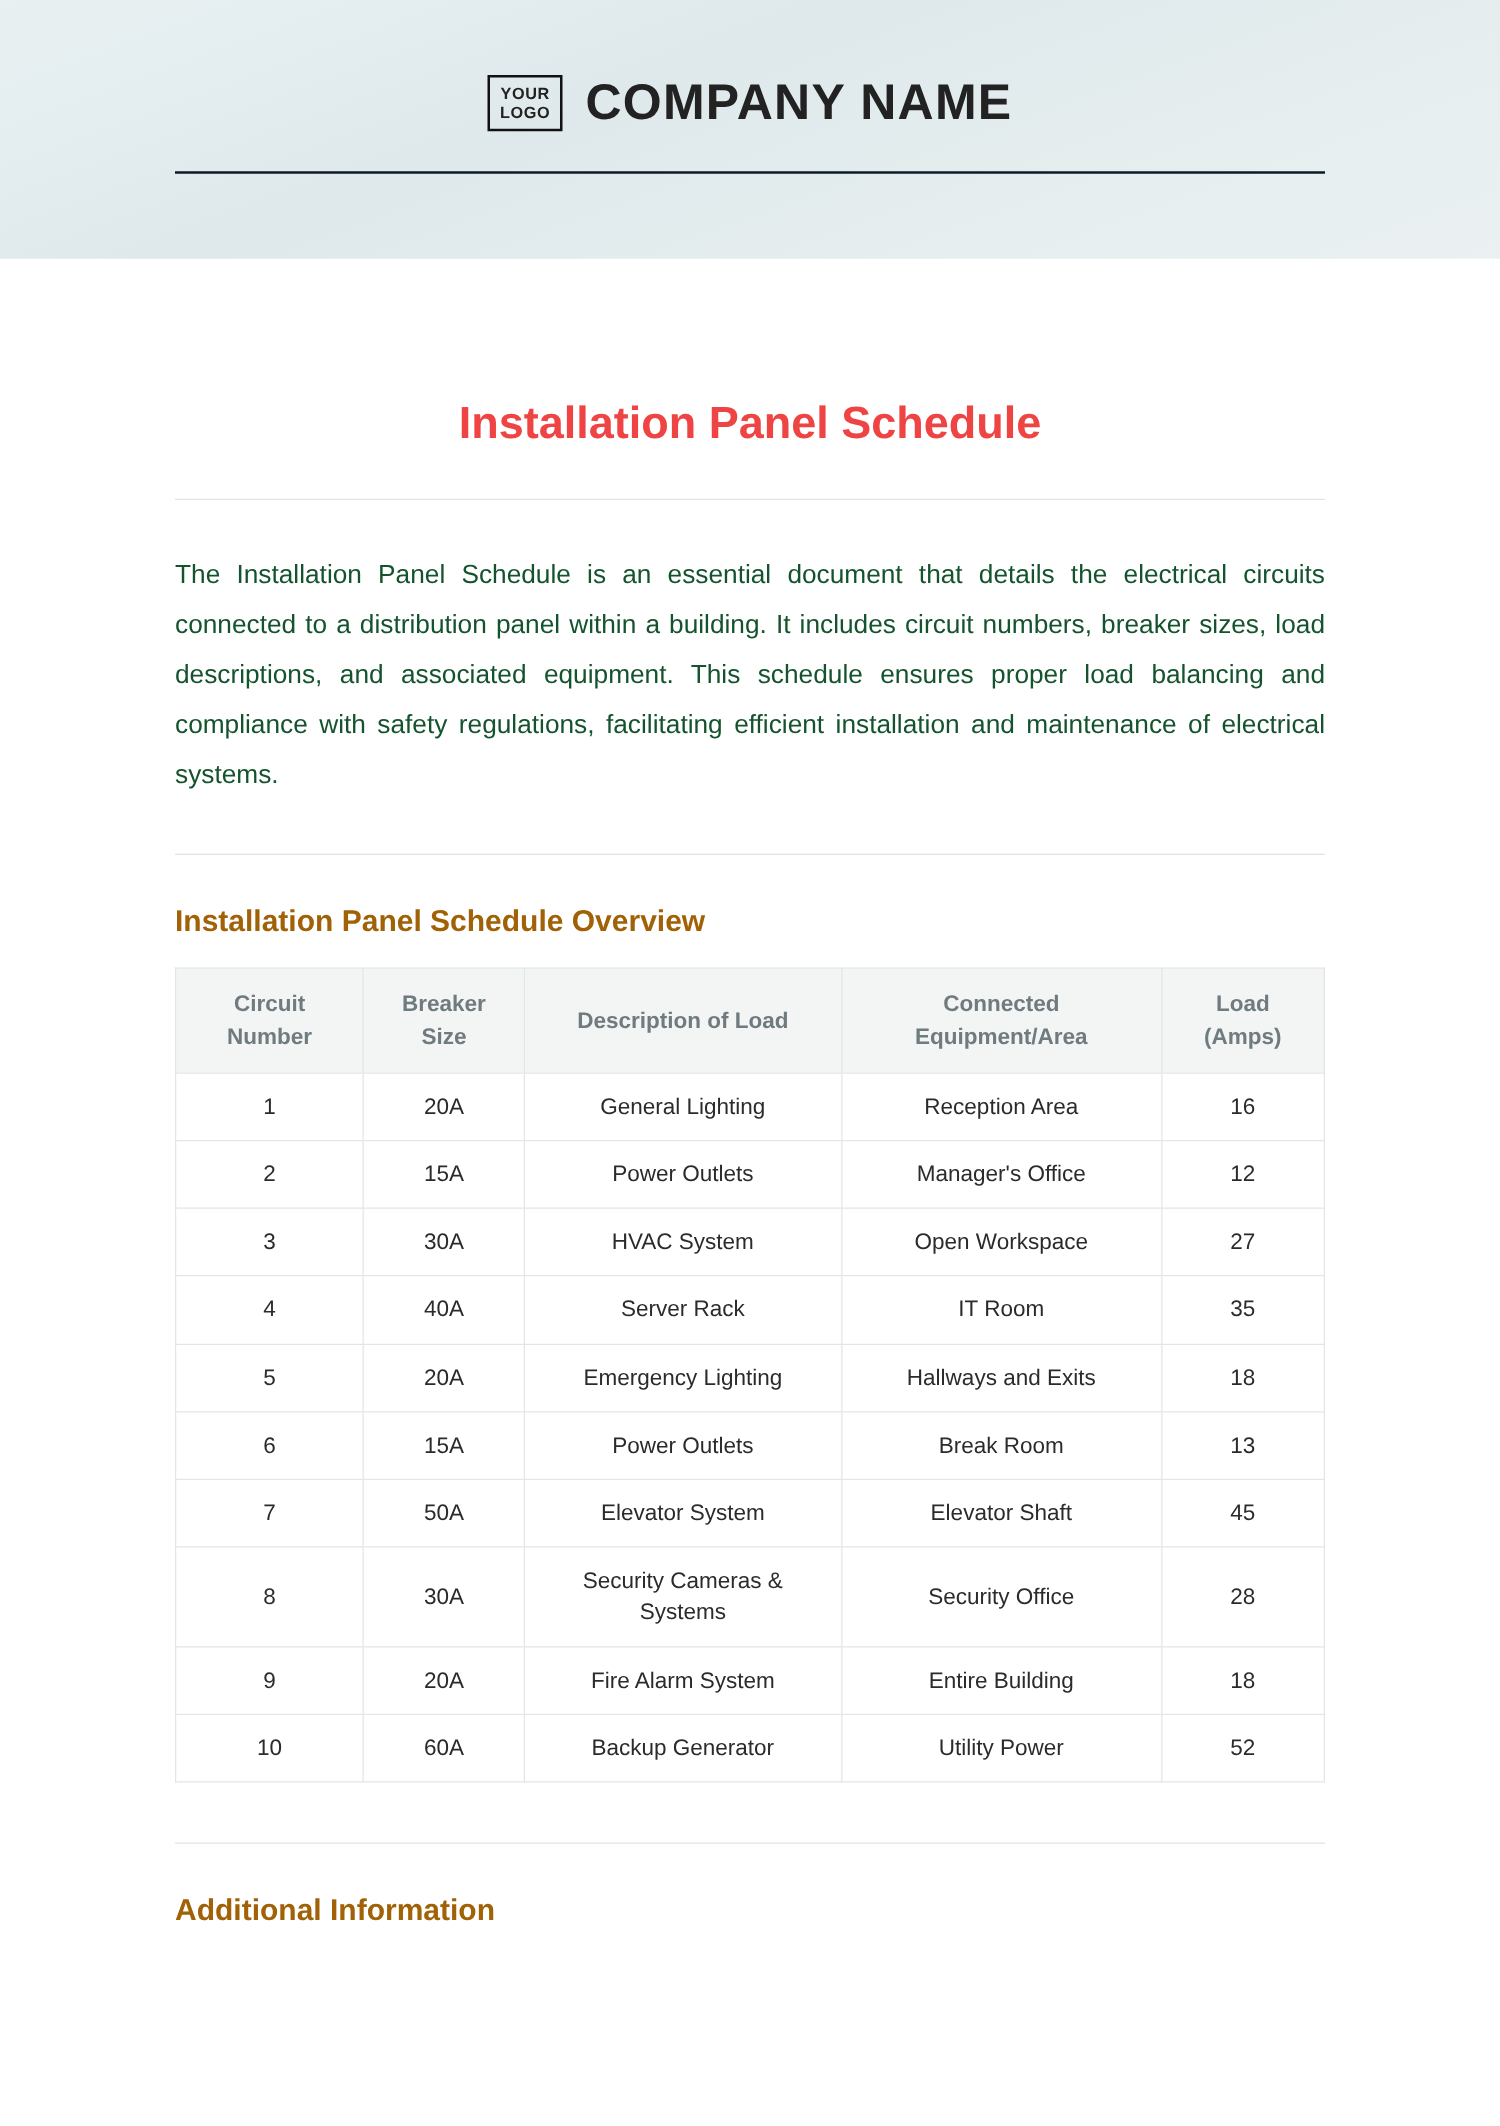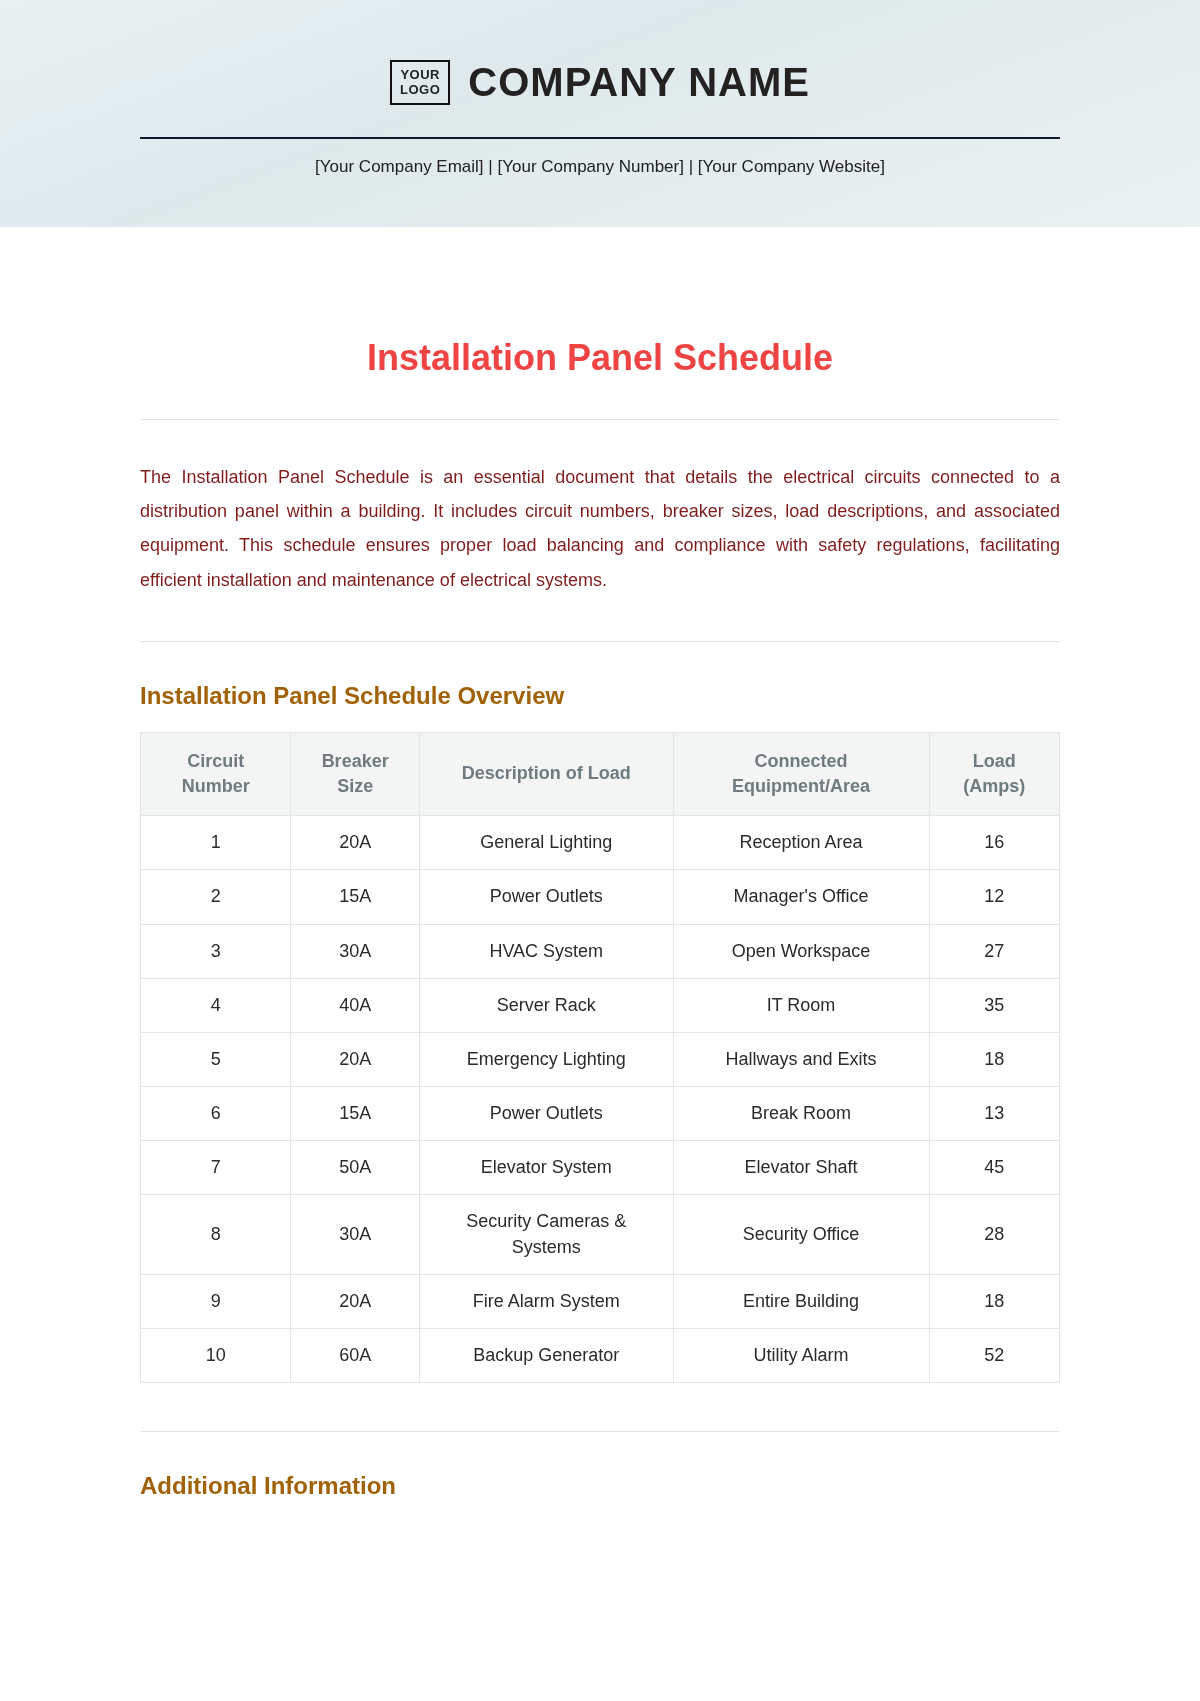--- a/index.html
+++ b/index.html
@@ -60,23 +60,23 @@
   text-align: center;
   color: #ef4444;
   margin-bottom: 40px;
 }
 .soft-rule {
   border: none;
   border-top: 1px solid #e2e2e2;
   margin: 0 0 40px 0;
 }
 .intro {
-  font-size: 18px;
+  font-size: 21px;
   line-height: 1.9;
-  color: #7f1d1d;
+  color: #14532d;
   text-align: justify;
   margin-bottom: 44px;
 }
 .section-title {
   font-size: 24px;
   font-weight: 800;
   color: #a16207;
   margin-bottom: 22px;
 }
 .panel-table {
@@ -108,23 +108,20 @@
 <div class="header-band">
   <div class="header-inner">
     <div class="logo-row">
       <div class="logo-box">
         <div>YOUR</div>
         <div>LOGO</div>
       </div>
       <div class="company-name">COMPANY NAME</div>
     </div>
     <hr class="header-rule">
-    <div class="contact-line">
-      <span>[Your Company Email]</span><span> | </span><span>[Your Company Number]</span><span> | </span><span>[Your Company Website]</span>
-    </div>
   </div>
 </div>
 
 <div class="content">
   <h1 class="page-title">Installation Panel Schedule</h1>
   <hr class="soft-rule">
   <p class="intro">The Installation Panel Schedule is an essential document that details the electrical circuits connected to a distribution panel within a building. It includes circuit numbers, breaker sizes, load descriptions, and associated equipment. This schedule ensures proper load balancing and compliance with safety regulations, facilitating efficient installation and maintenance of electrical systems.</p>
   <hr class="soft-rule">
 
   <h2 class="section-title">Installation Panel Schedule Overview</h2>
@@ -200,21 +197,21 @@
           <td>9</td>
           <td>20A</td>
           <td>Fire Alarm System</td>
           <td>Entire Building</td>
           <td>18</td>
         </tr>
         <tr>
           <td>10</td>
           <td>60A</td>
           <td>Backup Generator</td>
-          <td>Utility Alarm</td>
+          <td>Utility Power</td>
           <td>52</td>
         </tr>
       </tbody>
   </table>
 
   <hr class="soft-rule">
 
   <h2 class="section-title">Additional Information</h2>
 </div>
 

